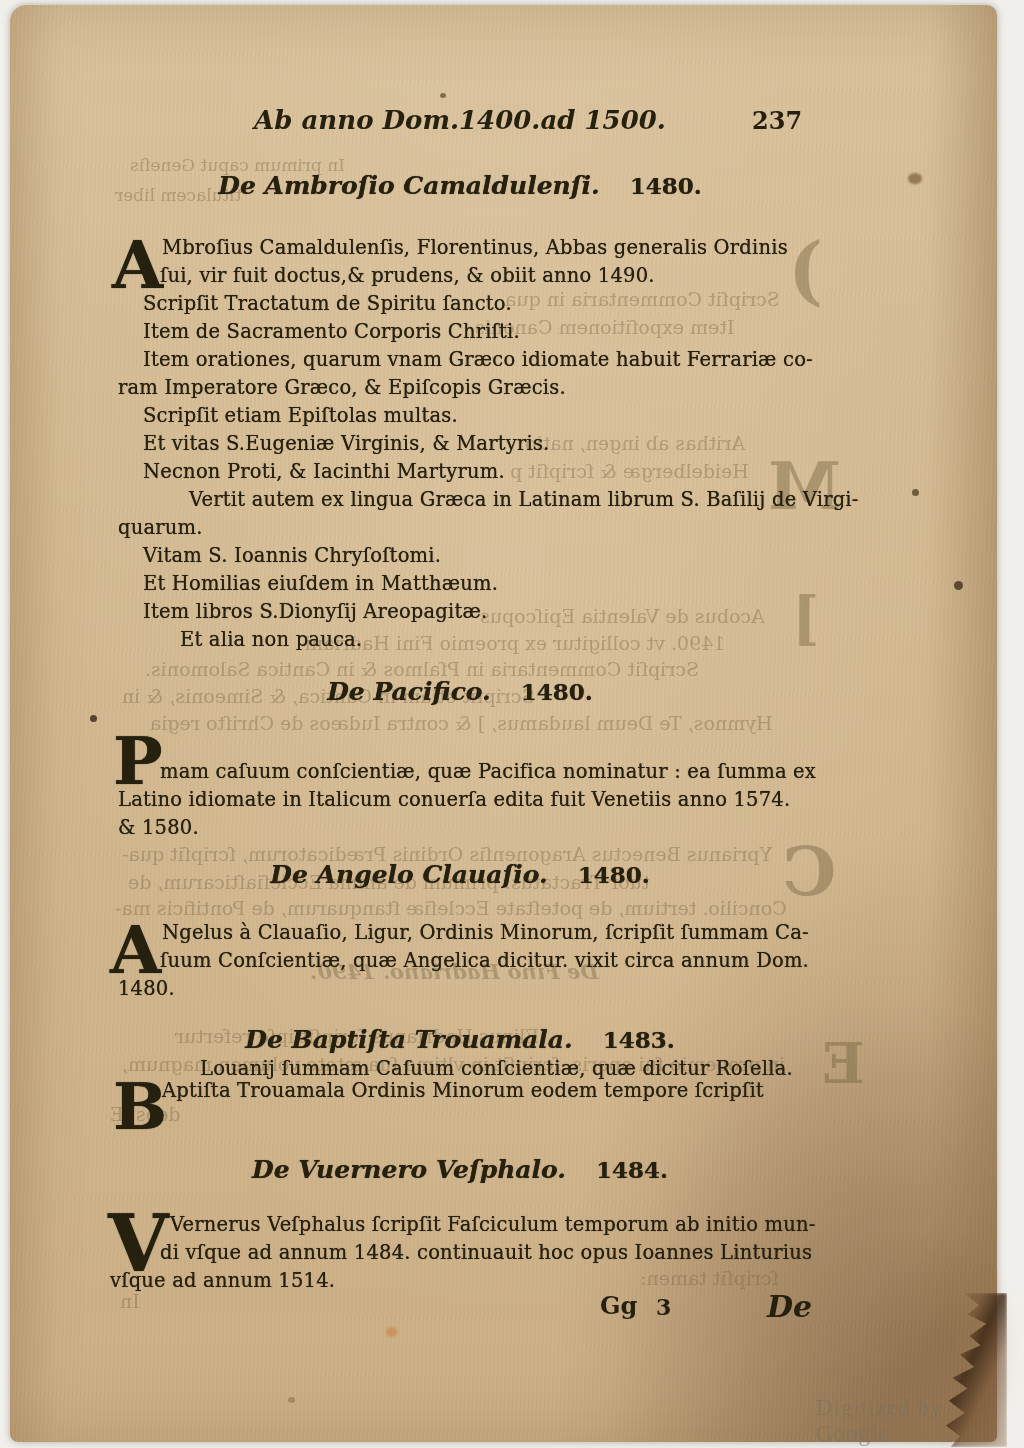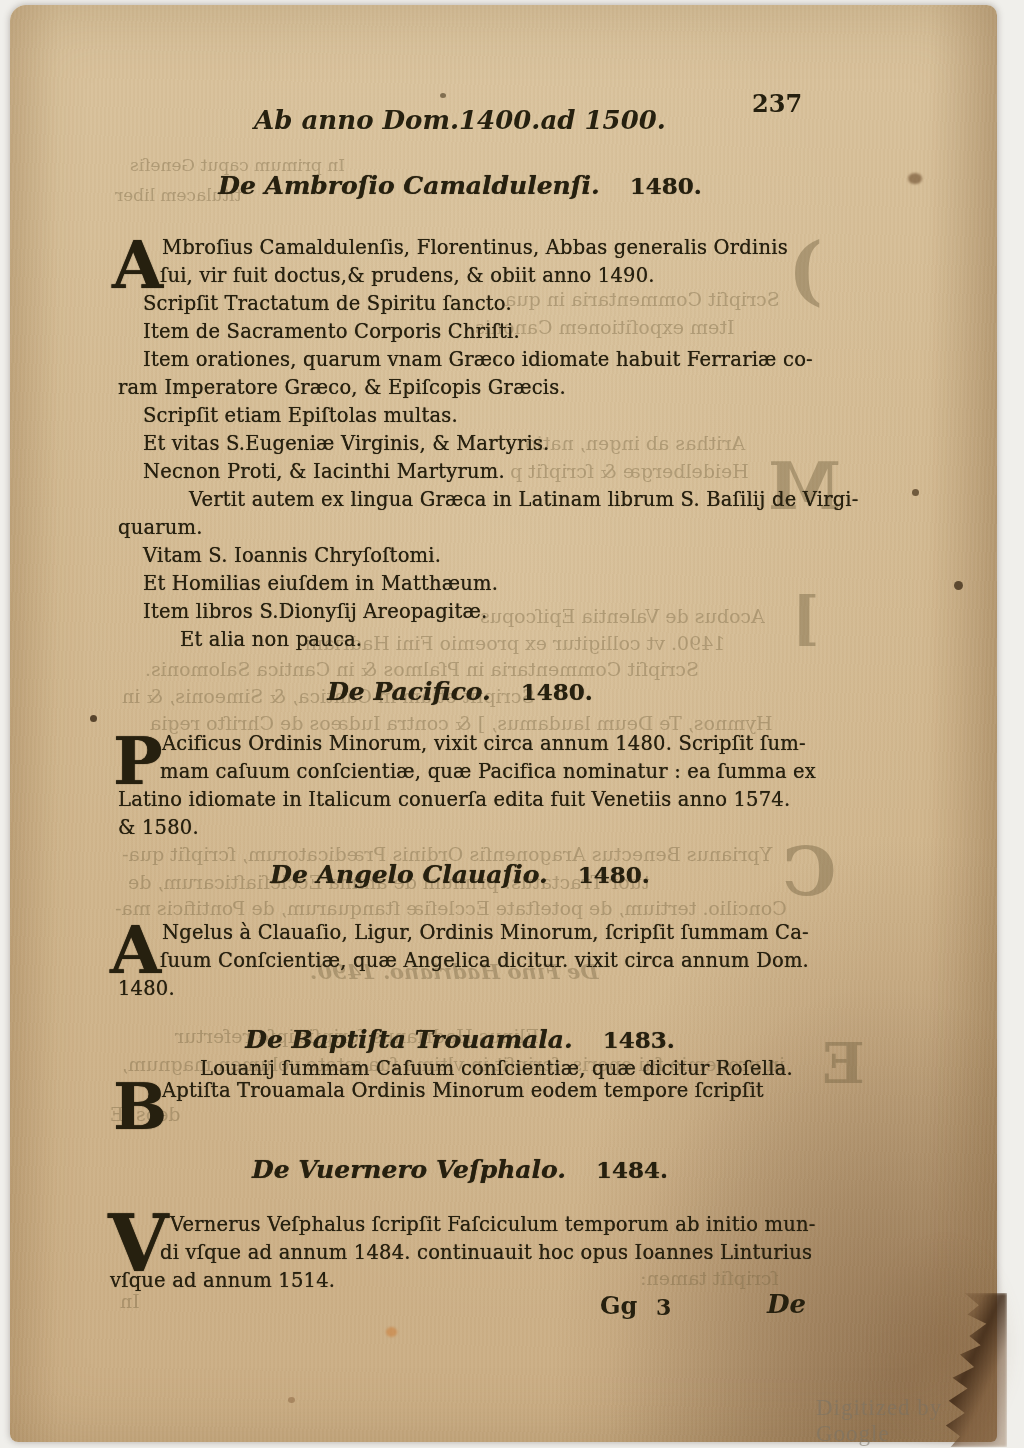--- a/index.html
+++ b/index.html
@@ -26,38 +26,38 @@
     pointer-events:none;}
   .bl{position:absolute;white-space:nowrap;font-size:19.5px;letter-spacing:.2px;color:var(--ink,#26200f);
       text-shadow:0 0 .7px rgba(38,28,12,.85);}
   .cap{position:absolute;line-height:.85;color:var(--ink,#26200f);font-weight:bold;
       text-shadow:0 0 1px rgba(38,28,12,.9);}
   .hd{position:absolute;left:105px;width:690px;text-align:center;font-style:italic;font-weight:bold;
       font-size:25px;color:var(--ink,#26200f);text-shadow:0 0 .8px rgba(38,28,12,.8);}
   .hd .yr{margin-left:30px;font-style:normal;font-weight:bold;font-size:23px;}
   .runhead{position:absolute;left:105px;top:100px;width:690px;text-align:center;
       font-style:italic;font-weight:bold;font-size:26px;color:var(--ink,#26200f);}
-  .pagenum{position:absolute;left:742px;top:84px;font-size:24px;font-weight:bold;color:var(--ink,#26200f);}
+  .pagenum{position:absolute;left:742px;top:101px;font-size:24px;font-weight:bold;color:var(--ink,#26200f);}
   .bleed{position:absolute;white-space:nowrap;transform:scaleX(-1);font-size:19px;
       color:rgba(118,100,66,.40);filter:blur(.5px);}
   .bleed.it{font-style:italic;font-weight:bold;font-size:21px;}
   .bleed-big{position:absolute;transform:scaleX(-1);color:rgba(112,95,62,.42);filter:blur(.6px);
       font-weight:bold;line-height:1;}
   .speck{position:absolute;border-radius:50%;}
   .stain-soft{position:absolute;left:860px;top:1230px;width:150px;height:220px;border-radius:50%;
       background:radial-gradient(ellipse at center, rgba(128,94,60,.30), rgba(128,94,60,0) 70%);
       filter:blur(6px);}
   .stain{position:absolute;left:903px;top:1288px;width:94px;height:154px;
       background:linear-gradient(115deg, rgba(95,65,38,0) 18%, rgba(95,65,38,.45) 42%, rgba(62,40,22,.85) 54%, rgba(120,86,56,.55) 72%, rgba(140,105,72,.40) 100%);
       clip-path:polygon(55% 0,70% 8%,58% 14%,78% 20%,60% 28%,72% 34%,50% 40%,65% 48%,42% 55%,58% 62%,38% 70%,55% 78%,35% 86%,50% 93%,40% 100%,100% 100%,100% 0);
       filter:blur(1.4px);}
   .watermark{position:absolute;left:806px;top:1390px;font-family:"Liberation Serif",serif;
       font-size:23px;letter-spacing:1px;color:rgba(122,115,101,.58);}
   .ftr{position:absolute;font-size:24px;font-weight:bold;color:var(--ink,#26200f);}
-  .ftr.it{font-style:italic;font-size:26px;}
+  .ftr.it{font-style:italic;font-size:30px;}
 </style>
 </head>
 <body>
 
 <div class="scan">
   <div class="paper">
     <div class="fiber"></div>
 
     <div class="bleed" style="left:120px;top:150px;font-size:17px;">In primum caput Geneſis</div>
     <div class="bleed" style="left:105px;top:180px;font-size:17px;">titulacem liber</div>
@@ -106,21 +106,20 @@
     <div class="bl" style="left:108px;top:511px;">quarum.</div>
     <div class="bl" style="left:133px;top:539px;">Vitam S. Ioannis Chryſoſtomi.</div>
     <div class="bl" style="left:133px;top:567px;">Et Homilias eiuſdem in Matthæum.</div>
     <div class="bl" style="left:133px;top:595px;">Item libros S.Dionyſij Areopagitæ.</div>
     <div class="bl" style="left:170px;top:623px;">Et alia non pauca.</div>
 
     <div class="hd" style="top:672px;">
       <span>De Pacifico.</span><span class="yr">1480.</span>
     </div>
     <div class="cap" style="left:103px;top:728px;font-size:66px;">P</div>
-    <div class="bl" style="left:152px;top:727px;">Acificus Ordinis Minorum, vixit circa annum 1480. Scripſit ſum-</div>
     <div class="bl" style="left:150px;top:755px;">mam caſuum conſcientiæ, quæ Pacifica nominatur : ea ſumma ex</div>
     <div class="bl" style="left:108px;top:783px;">Latino idiomate in Italicum conuerſa edita fuit Venetiis anno 1574.</div>
     <div class="bl" style="left:108px;top:811px;">&amp; 1580.</div>
 
     <div class="hd" style="top:855px;">
       <span>De Angelo Clauaſio.</span><span class="yr">1480.</span>
     </div>
     <div class="cap" style="left:100px;top:917px;font-size:66px;">A</div>
     <div class="bl" style="left:152px;top:916px;">Ngelus à Clauaſio, Ligur, Ordinis Minorum, ſcripſit ſummam Ca-</div>
     <div class="bl" style="left:150px;top:944px;">ſuum Conſcientiæ, quæ Angelica dicitur. vixit circa annum Dom.</div>

